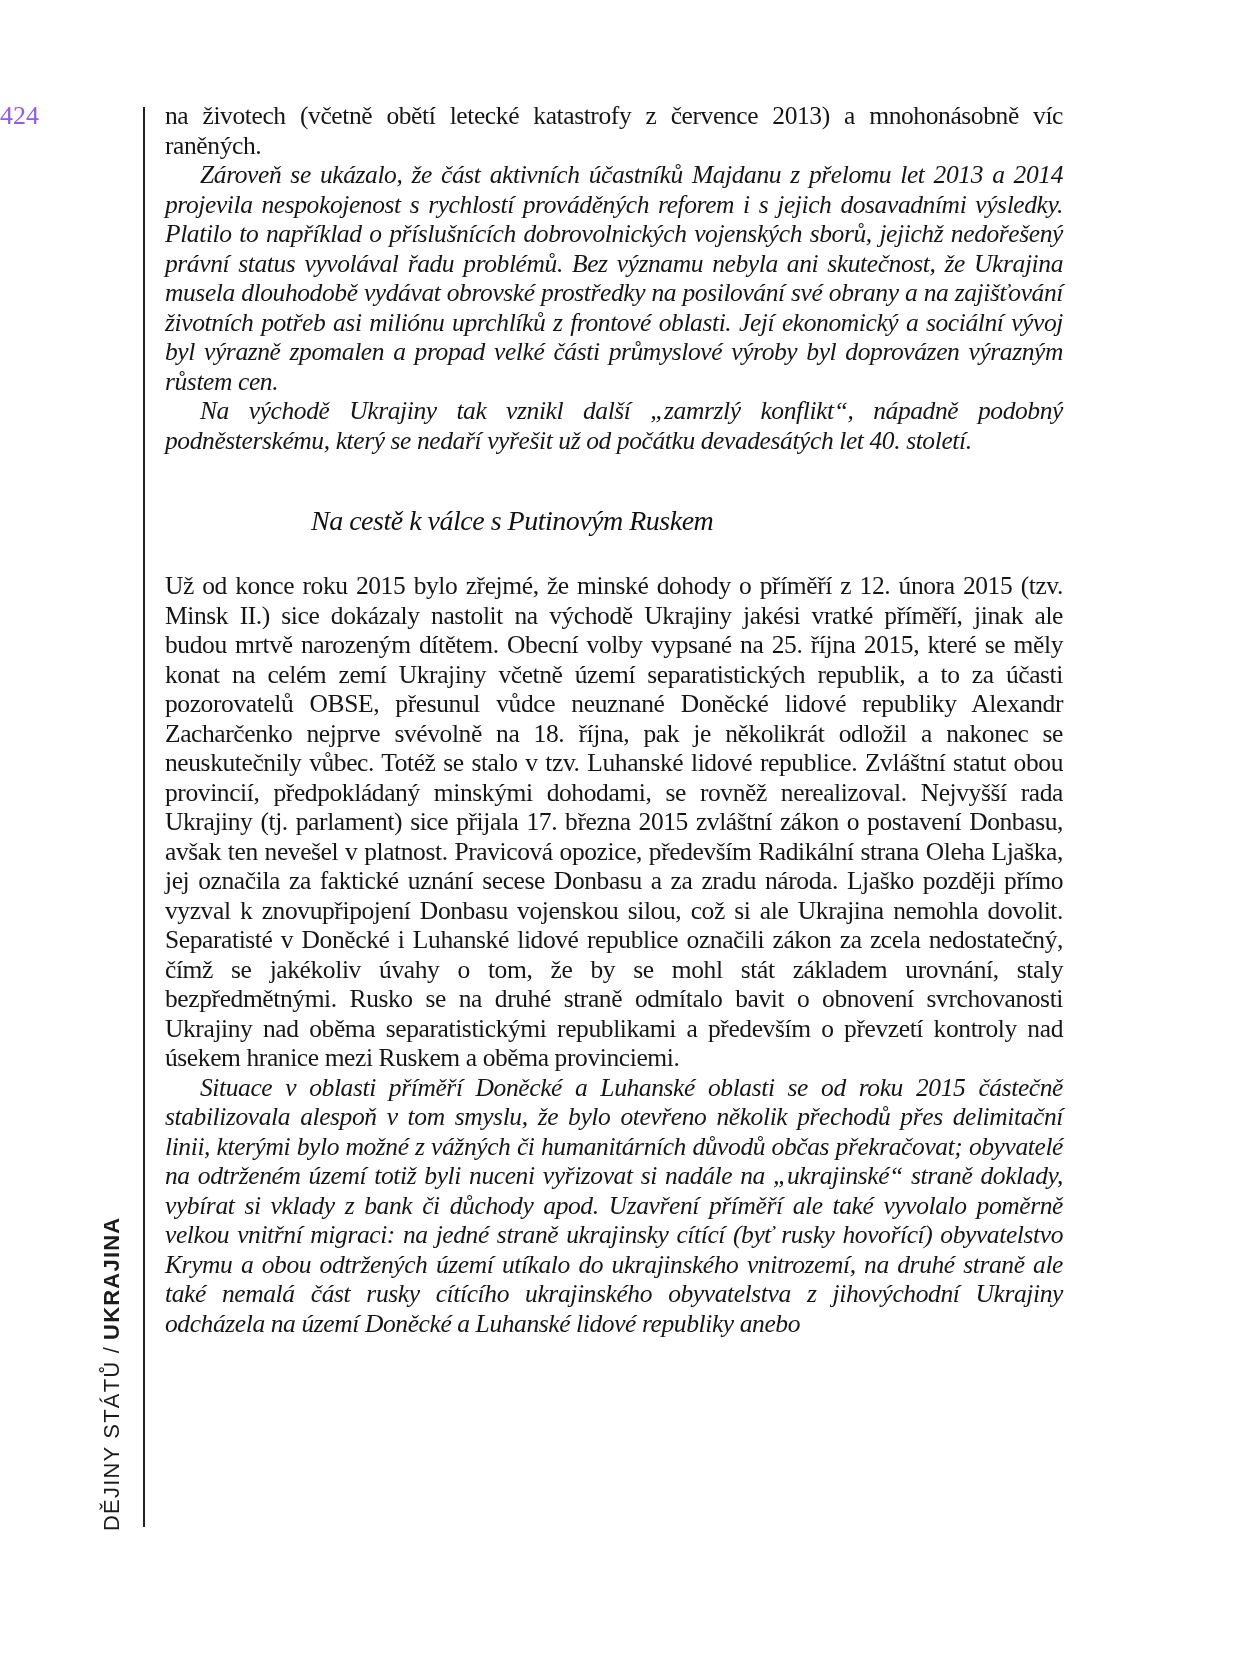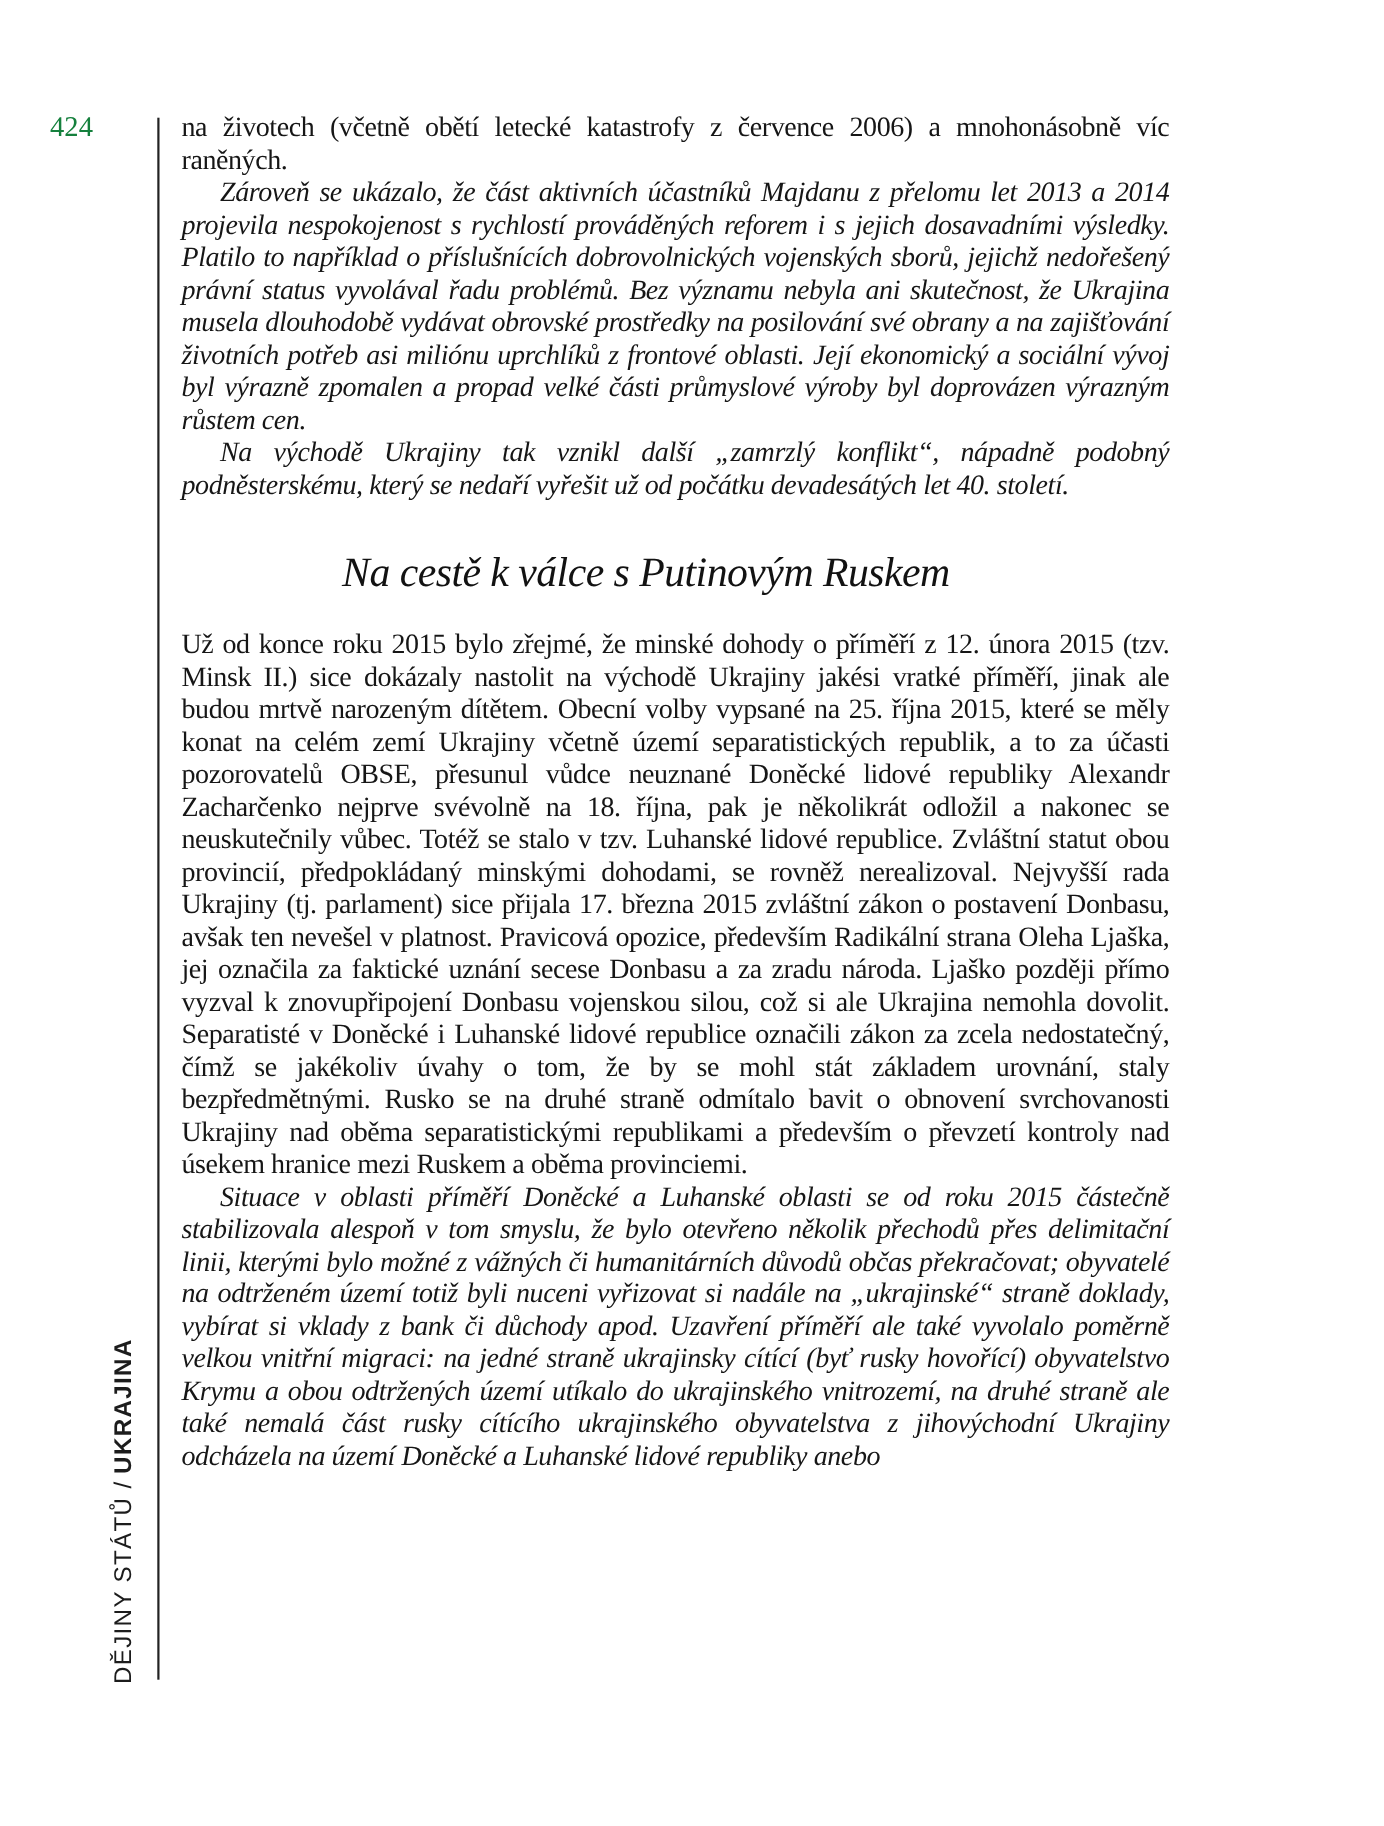--- a/index.html
+++ b/index.html
@@ -14,24 +14,24 @@
     background: #ffffff;
     color: #151515;
     font-family: "Liberation Serif", serif;
     overflow: hidden;
   }
   .page-number {
     position: absolute;
     top: 101px;
     left: 0;
     width: 130px;
-    text-align: center;
+    text-align: left;
     font-size: 26px;
     line-height: 30px;
-    color: #15803d;
+    color: #8b5cf6;
   }
   .margin-rule {
     position: absolute;
     left: 143px;
     top: 107px;
     width: 2px;
     height: 1420px;
     background: #222222;
   }
   .sidebar-vertical {
@@ -62,21 +62,21 @@
   .body-column p {
     margin: 0;
   }
   .body-column p.indent {
     text-indent: 35px;
     font-style: italic;
   }
   .section-heading {
     margin: 43px 0 27px 146px;
     font-style: italic;
-    font-size: 38px;
+    font-size: 28px;
     line-height: 46px;
     letter-spacing: -0.5px;
     text-align: left;
     color: #121212;
   }
 </style>
 </head>
 <body>
 
 <div class="page">
@@ -84,21 +84,21 @@
   <div class="page-number">424</div>
 
   <div class="margin-rule"></div>
 
   <div class="sidebar-vertical">
     <span class="series">DĚJINY STÁTŮ /</span><span class="volume">UKRAJINA</span>
   </div>
 
   <div class="body-column">
 
-    <p>na životech (včetně obětí letecké katastrofy z července 2006) a mnohonásobně víc raněných.</p>
+    <p>na životech (včetně obětí letecké katastrofy z července 2013) a mnohonásobně víc raněných.</p>
 
     <p class="indent">Zároveň se ukázalo, že část aktivních účastníků Majdanu z přelomu let 2013 a 2014 projevila nespokojenost s rychlostí prováděných reforem i s jejich dosavadními výsledky. Platilo to například o příslušnících dobrovolnických vojenských sborů, jejichž nedořešený právní status vyvolával řadu problémů. Bez významu nebyla ani skutečnost, že Ukrajina musela dlouhodobě vydávat obrovské prostředky na posilování své obrany a na zajišťování životních potřeb asi miliónu uprchlíků z frontové oblasti. Její ekonomický a sociální vývoj byl výrazně zpomalen a propad velké části průmyslové výroby byl doprovázen výrazným růstem cen.</p>
 
     <p class="indent">Na východě Ukrajiny tak vznikl další „zamrzlý konflikt“, nápadně podobný podněsterskému, který se nedaří vyřešit už od počátku devadesátých let 40. století.</p>
 
     <div class="section-heading">
       <div>Na cestě k válce s Putinovým Ruskem</div>
     </div>
 
     <p>Už od konce roku 2015 bylo zřejmé, že minské dohody o příměří z 12. února 2015 (tzv. Minsk II.) sice dokázaly nastolit na východě Ukrajiny jakési vratké příměří, jinak ale budou mrtvě narozeným dítětem. Obecní volby vypsané na 25. října 2015, které se měly konat na celém zemí Ukrajiny včetně území separatistických republik, a to za účasti pozorovatelů OBSE, přesunul vůdce neuznané Doněcké lidové republiky Alexandr Zacharčenko nejprve svévolně na 18. října, pak je několikrát odložil a nakonec se neuskutečnily vůbec. Totéž se stalo v tzv. Luhanské lidové republice. Zvláštní statut obou provincií, předpokládaný minskými dohodami, se rovněž nerealizoval. Nejvyšší rada Ukrajiny (tj. parlament) sice přijala 17. března 2015 zvláštní zákon o postavení Donbasu, avšak ten nevešel v platnost. Pravicová opozice, především Radikální strana Oleha Ljaška, jej označila za faktické uznání secese Donbasu a za zradu národa. Ljaško později přímo vyzval k znovupřipojení Donbasu vojenskou silou, což si ale Ukrajina nemohla dovolit. Separatisté v Doněcké i Luhanské lidové republice označili zákon za zcela nedostatečný, čímž se jakékoliv úvahy o tom, že by se mohl stát základem urovnání, staly bezpředmětnými. Rusko se na druhé straně odmítalo bavit o obnovení svrchovanosti Ukrajiny nad oběma separatistickými republikami a především o převzetí kontroly nad úsekem hranice mezi Ruskem a oběma provinciemi.</p>

